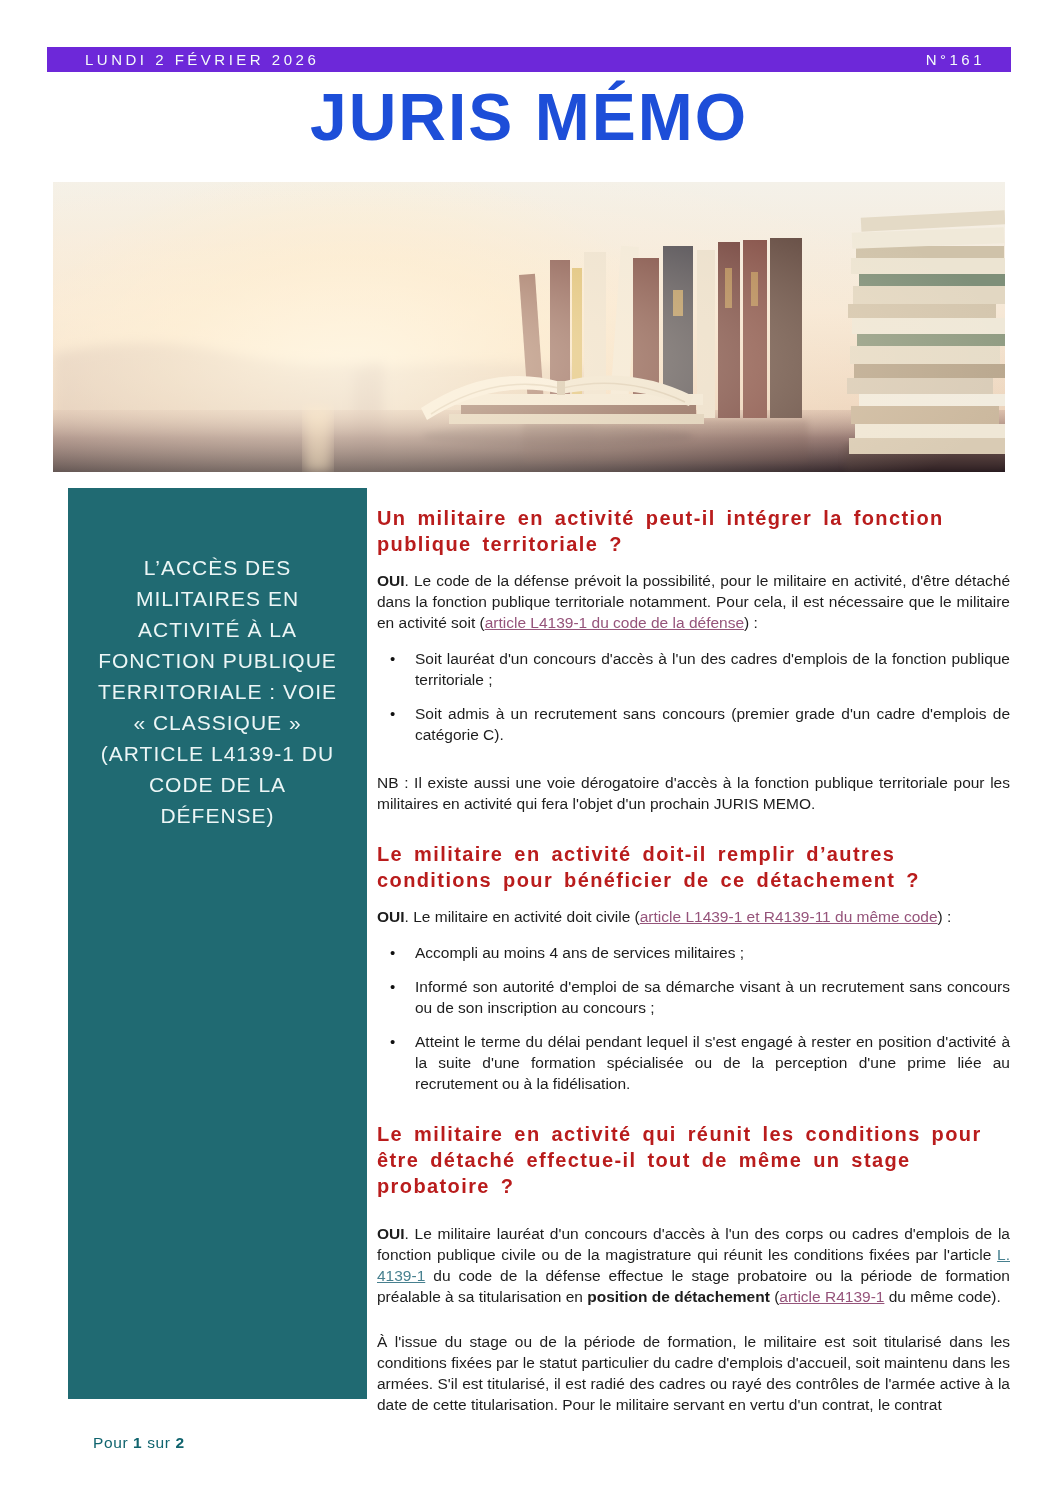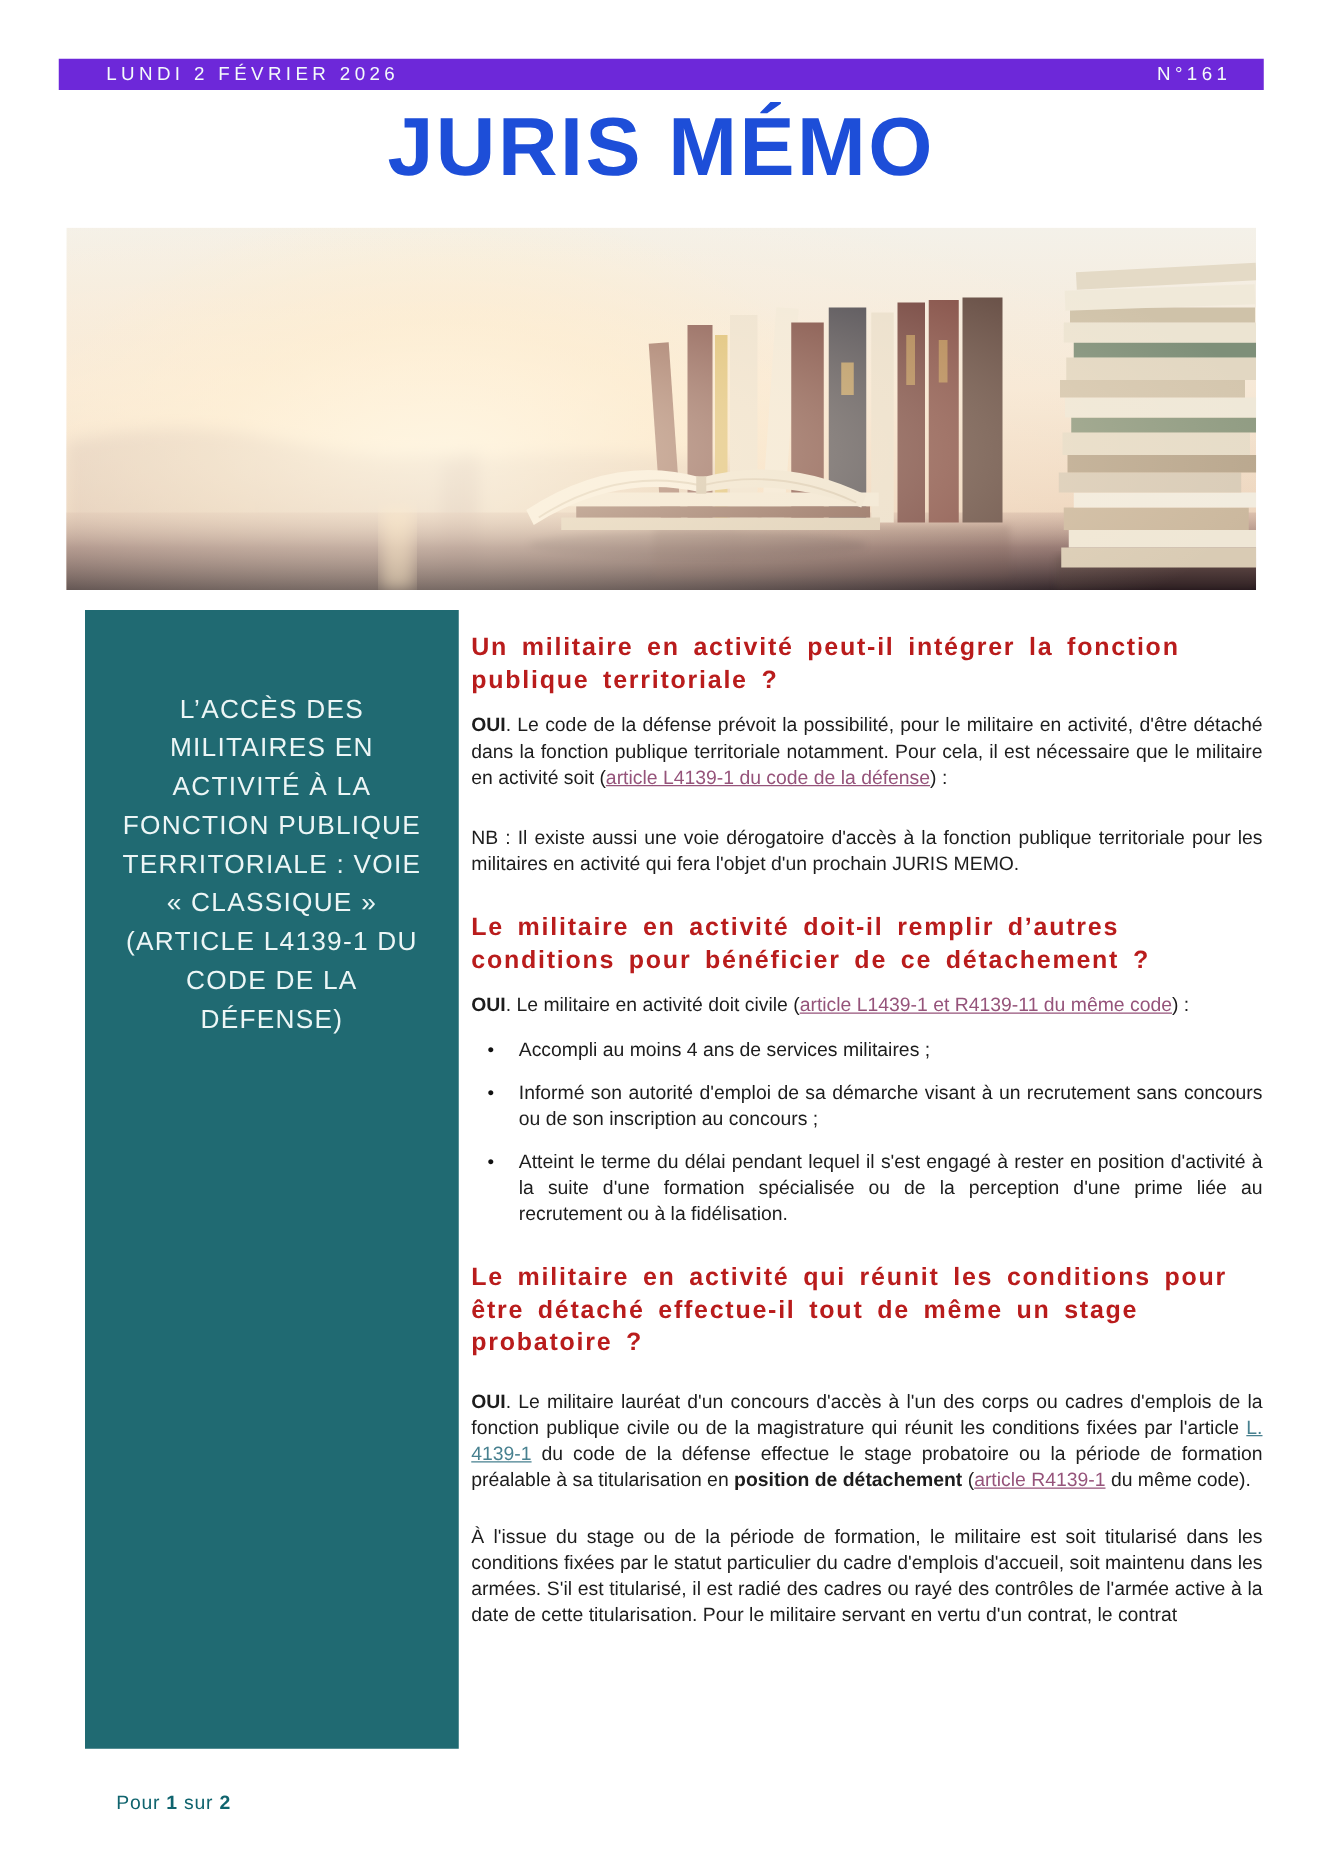--- a/index.html
+++ b/index.html
@@ -164,20 +164,24 @@
   </div>
 
   <aside class="sidebar">
     <p>L’ACCÈS DES MILITAIRES EN ACTIVITÉ À LA FONCTION PUBLIQUE TERRITORIALE : VOIE « CLASSIQUE » (ARTICLE L4139-1 DU CODE DE LA DÉFENSE)</p>
   </aside>
 
   <main class="content">
 
     <h2>Un militaire en activité peut-il intégrer la fonction publique territoriale ?</h2>
     <p><strong>OUI</strong><span>. Le code de la défense prévoit la possibilité, pour le militaire en activité, d'être détaché dans la fonction publique territoriale notamment. Pour cela, il est nécessaire que le militaire en activité soit (</span><a class="lnk v">article L4139-1 du code de la défense</a><span>) :</span></p>
+    <ul>
+      <li>Soit lauréat d'un concours d'accès à l'un des cadres d'emplois de la fonction publique territoriale ;</li>
+      <li>Soit admis à un recrutement sans concours (premier grade d'un cadre d'emplois de catégorie C).</li>
+    </ul>
     <p class="nb">NB : Il existe aussi une voie dérogatoire d'accès à la fonction publique territoriale pour les militaires en activité qui fera l'objet d'un prochain JURIS MEMO.</p>
 
     <h2>Le militaire en activité doit-il remplir d’autres conditions pour bénéficier de ce détachement ?</h2>
     <p><strong>OUI</strong><span>. Le militaire en activité doit civile (</span><a class="lnk v">article L1439-1 et R4139-11 du même code</a><span>) :</span></p>
     <ul>
       <li>Accompli au moins 4 ans de services militaires ;</li>
       <li>Informé son autorité d'emploi de sa démarche visant à un recrutement sans concours ou de son inscription au concours ;</li>
       <li>Atteint le terme du délai pendant lequel il s'est engagé à rester en position d'activité à la suite d'une formation spécialisée ou de la perception d'une prime liée au recrutement ou à la fidélisation.</li>
     </ul>
 

